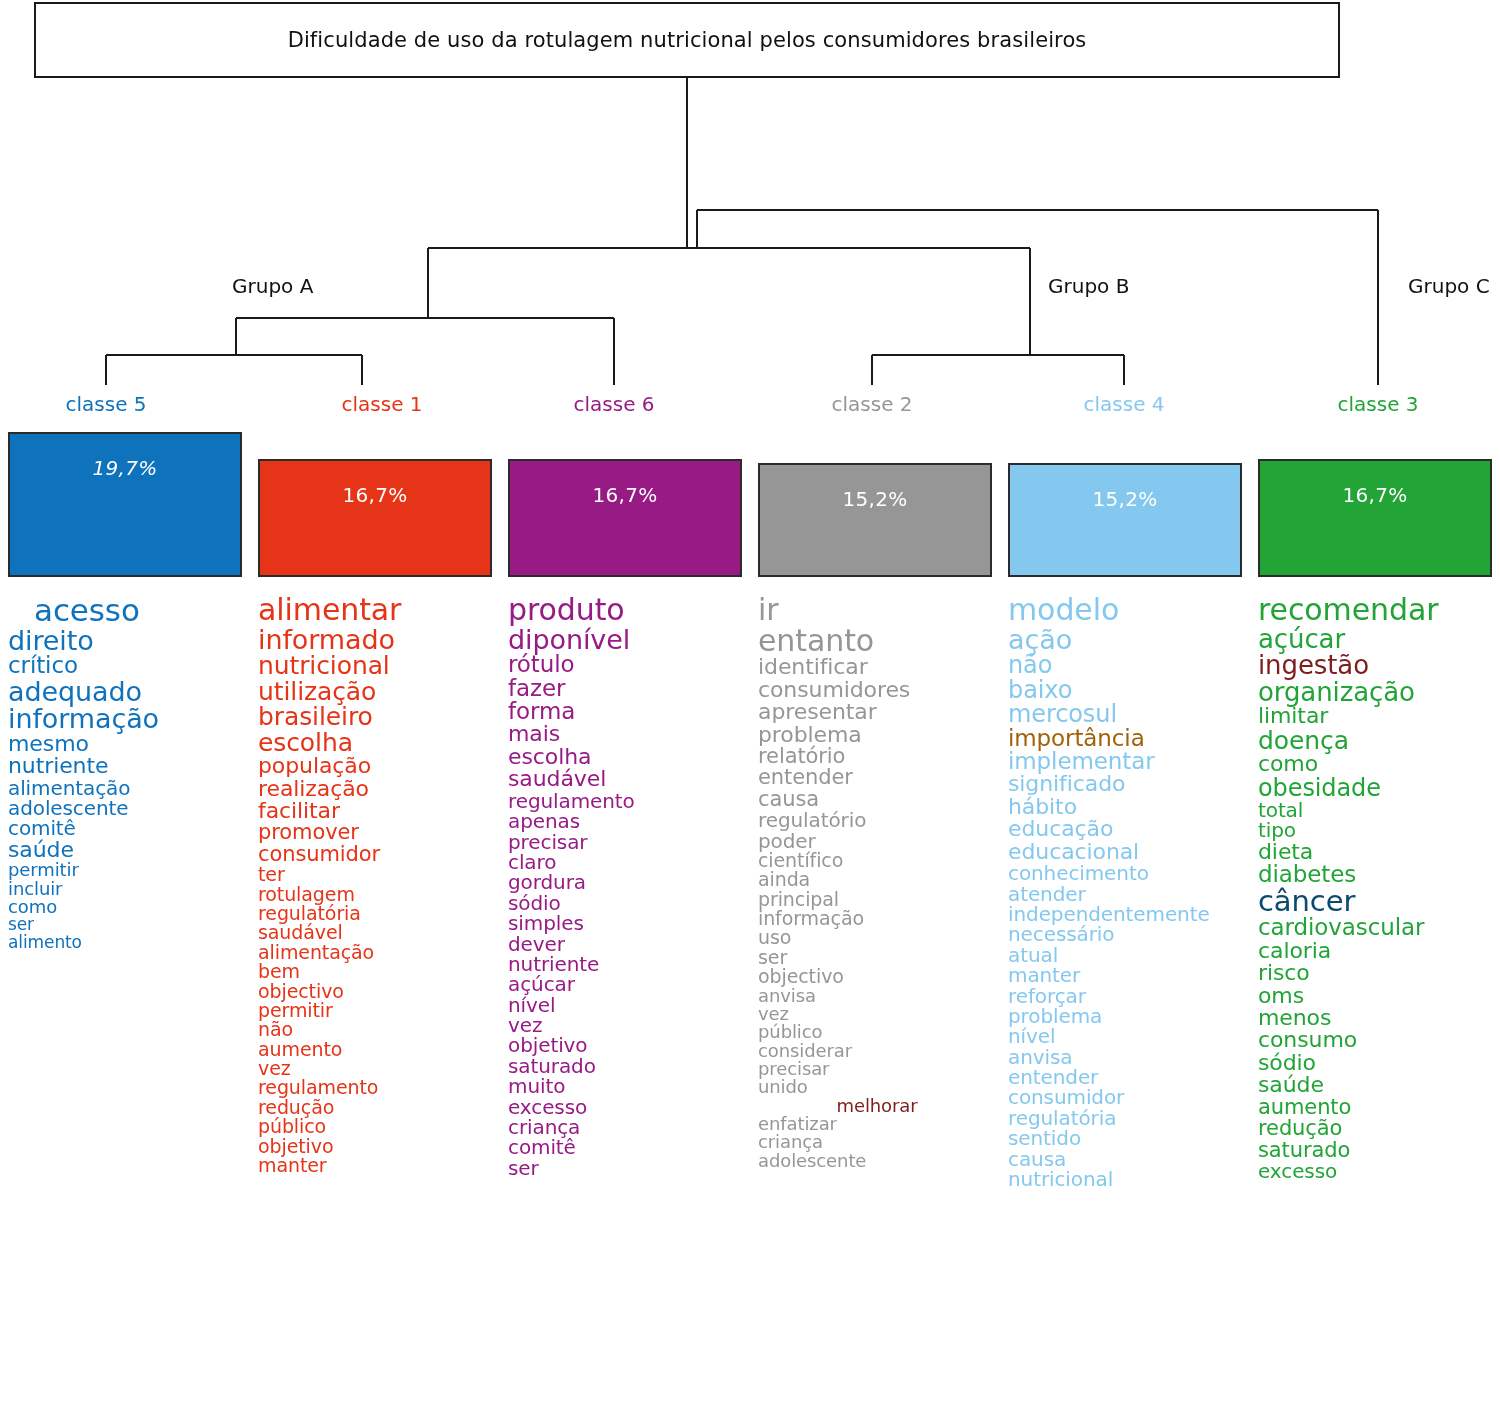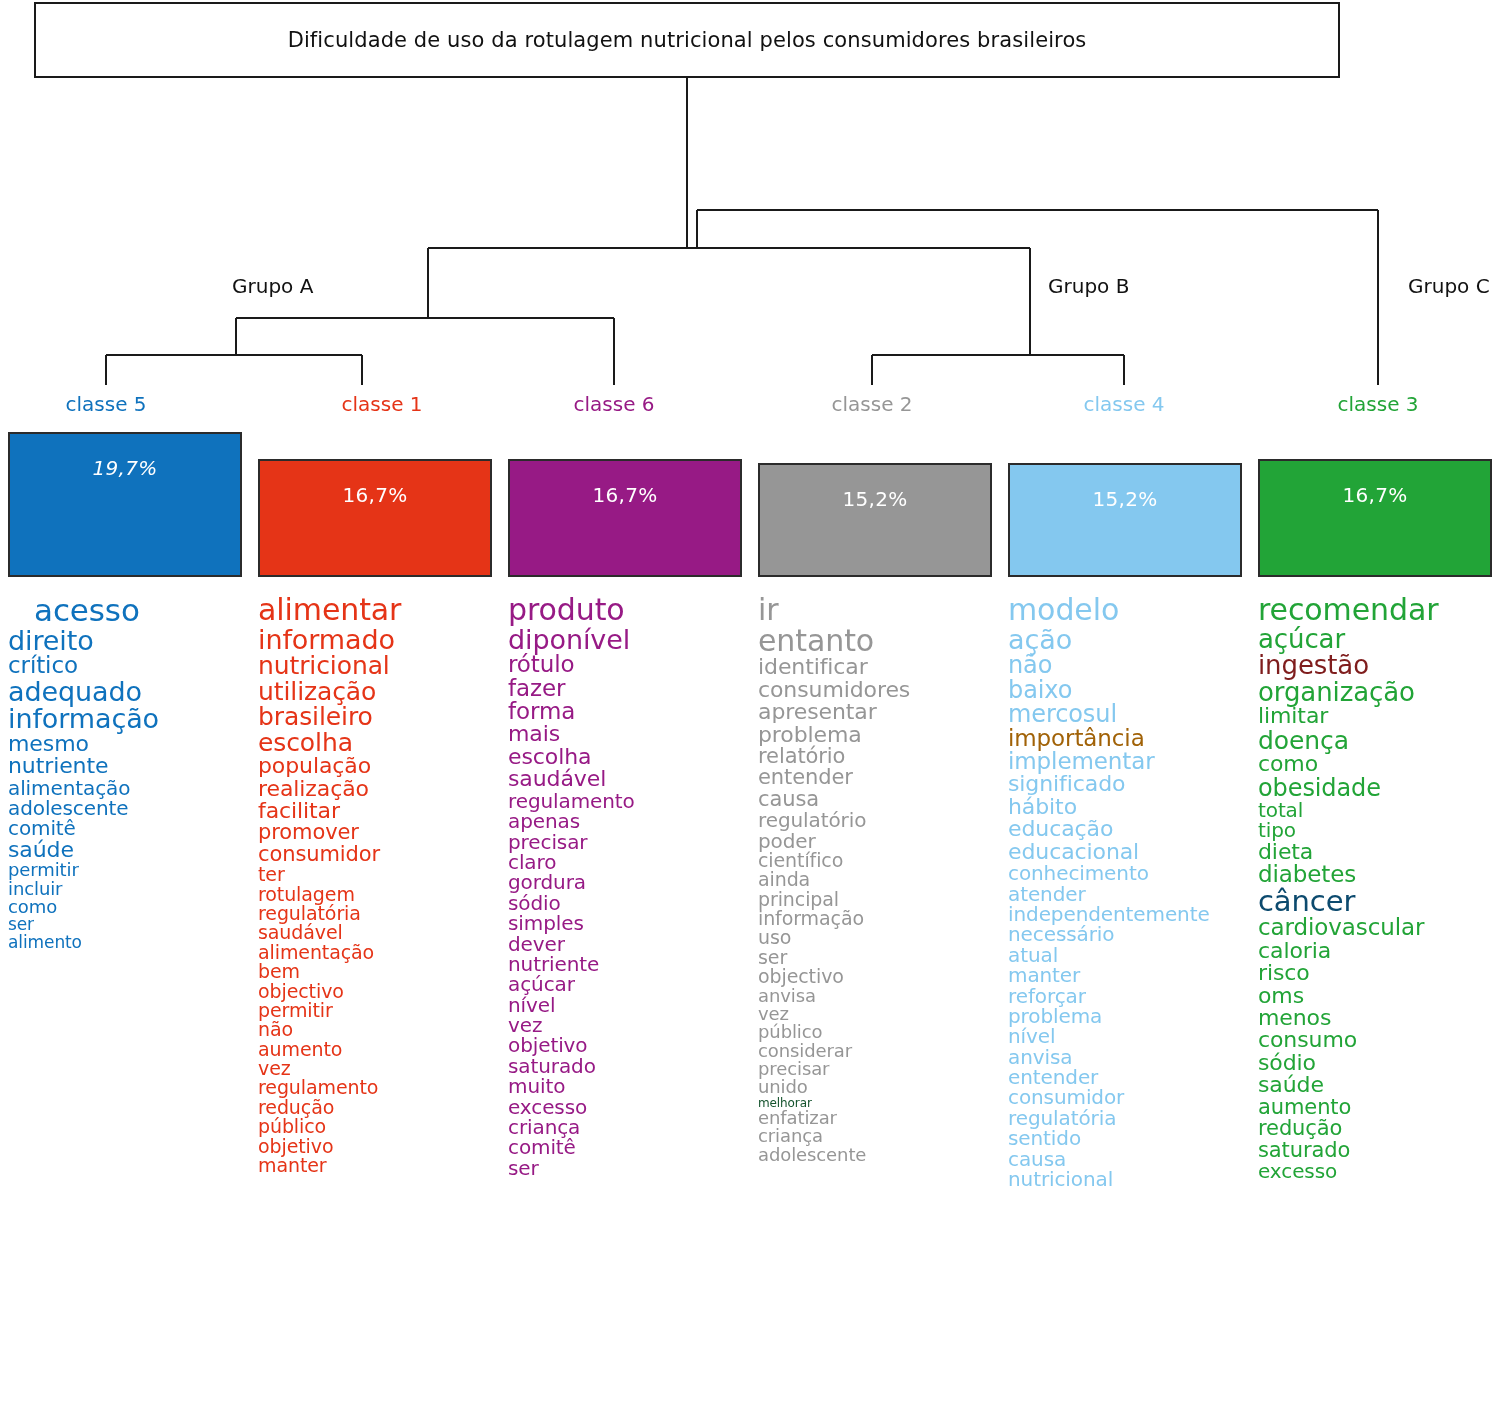--- a/index.html
+++ b/index.html
@@ -280,21 +280,21 @@
         <span class="word" style="font-size: 19px; color: rgb(150, 150, 150);">informação</span>
         <span class="word" style="font-size: 19px; color: rgb(150, 150, 150);">uso</span>
         <span class="word" style="font-size: 19px; color: rgb(150, 150, 150);">ser</span>
         <span class="word" style="font-size: 19px; color: rgb(150, 150, 150);">objectivo</span>
         <span class="word" style="font-size: 18px; color: rgb(150, 150, 150);">anvisa</span>
         <span class="word" style="font-size: 18px; color: rgb(150, 150, 150);">vez</span>
         <span class="word" style="font-size: 18px; color: rgb(150, 150, 150);">público</span>
         <span class="word" style="font-size: 18px; color: rgb(150, 150, 150);">considerar</span>
         <span class="word" style="font-size: 18px; color: rgb(150, 150, 150);">precisar</span>
         <span class="word" style="font-size: 18px; color: rgb(150, 150, 150);">unido</span>
-        <span class="word" style="font-size: 12px; color: #14532d;">melhorar</span>
+        <span class="word" style="font-size: 18px; color: #7f1d1d; text-align: center;">melhorar</span>
         <span class="word" style="font-size: 18px; color: rgb(150, 150, 150);">enfatizar</span>
         <span class="word" style="font-size: 18px; color: rgb(150, 150, 150);">criança</span>
         <span class="word" style="font-size: 18px; color: rgb(150, 150, 150);">adolescente</span>
       </div>
     </div>
     <div class="column">
       <div class="bar-slot">
         <div class="pct-bar" style="background: rgb(132, 200, 239); height: 114px;">
           <span class="pct-text">15,2%</span>
         </div>

